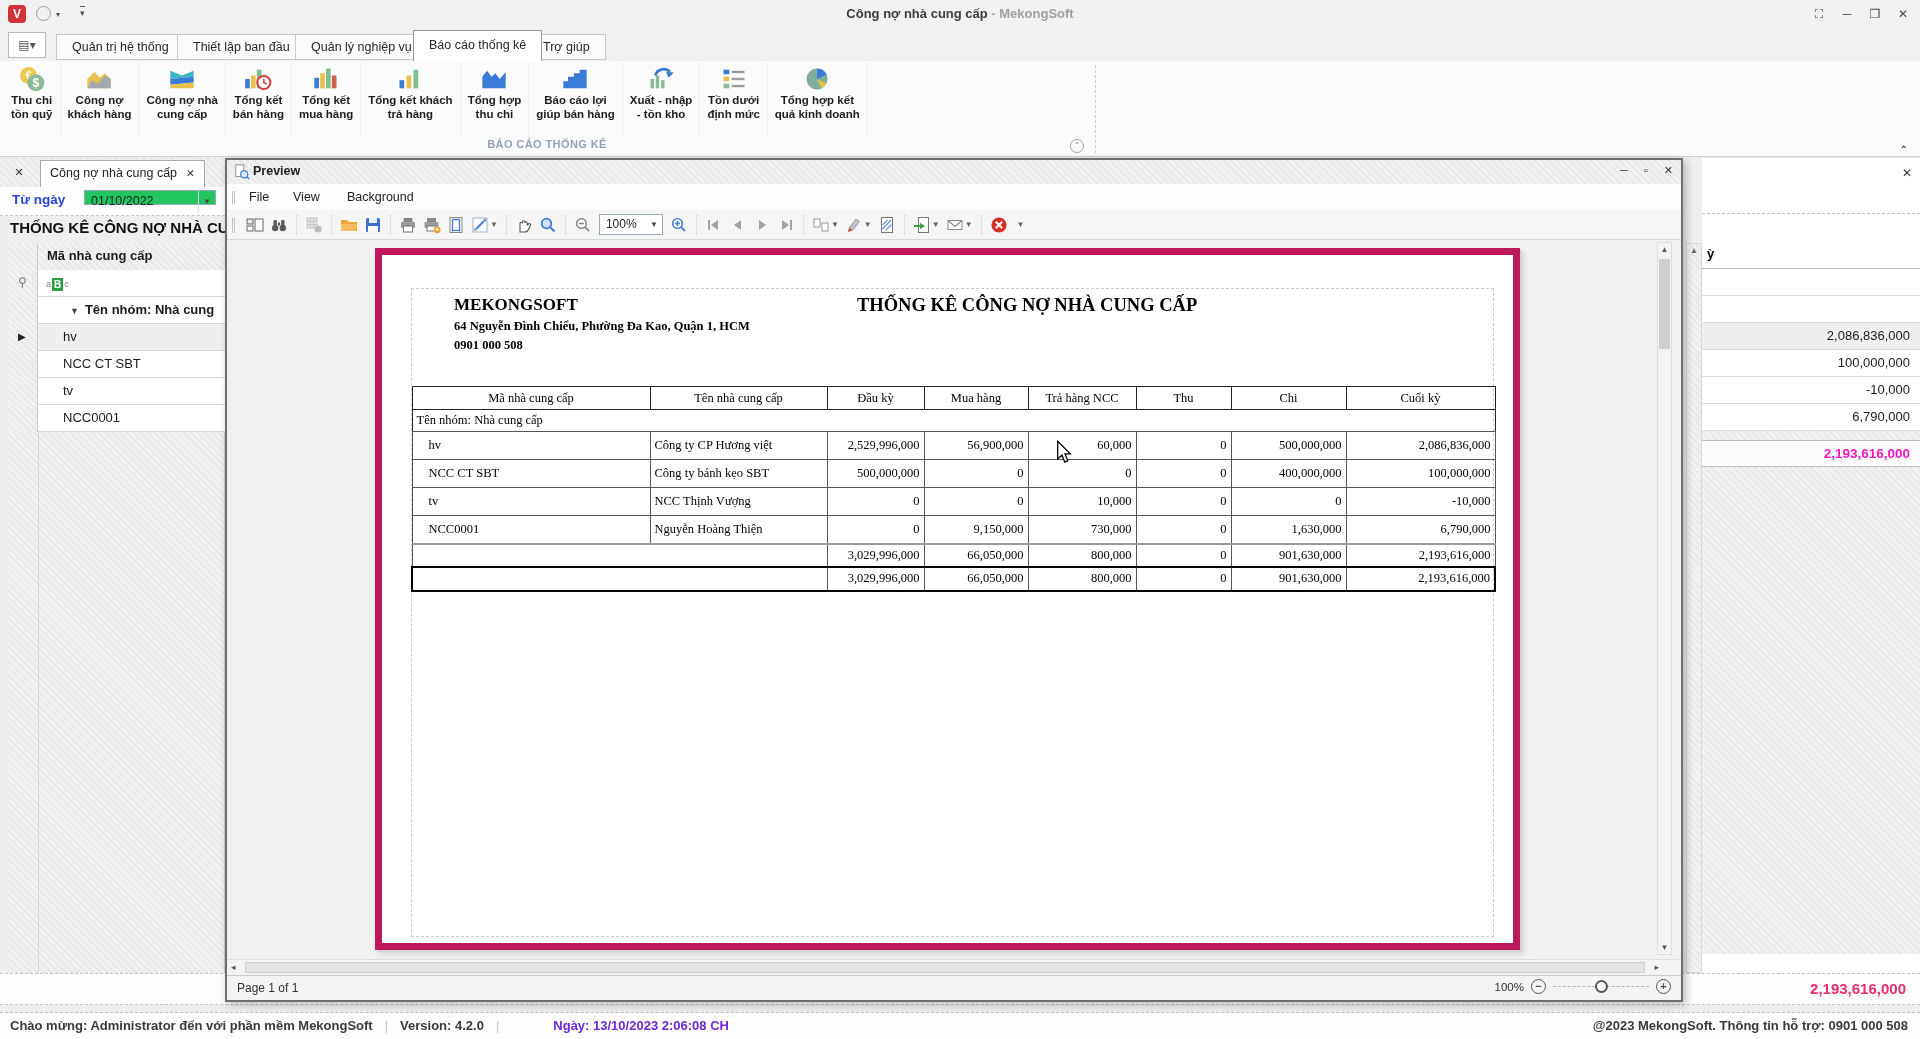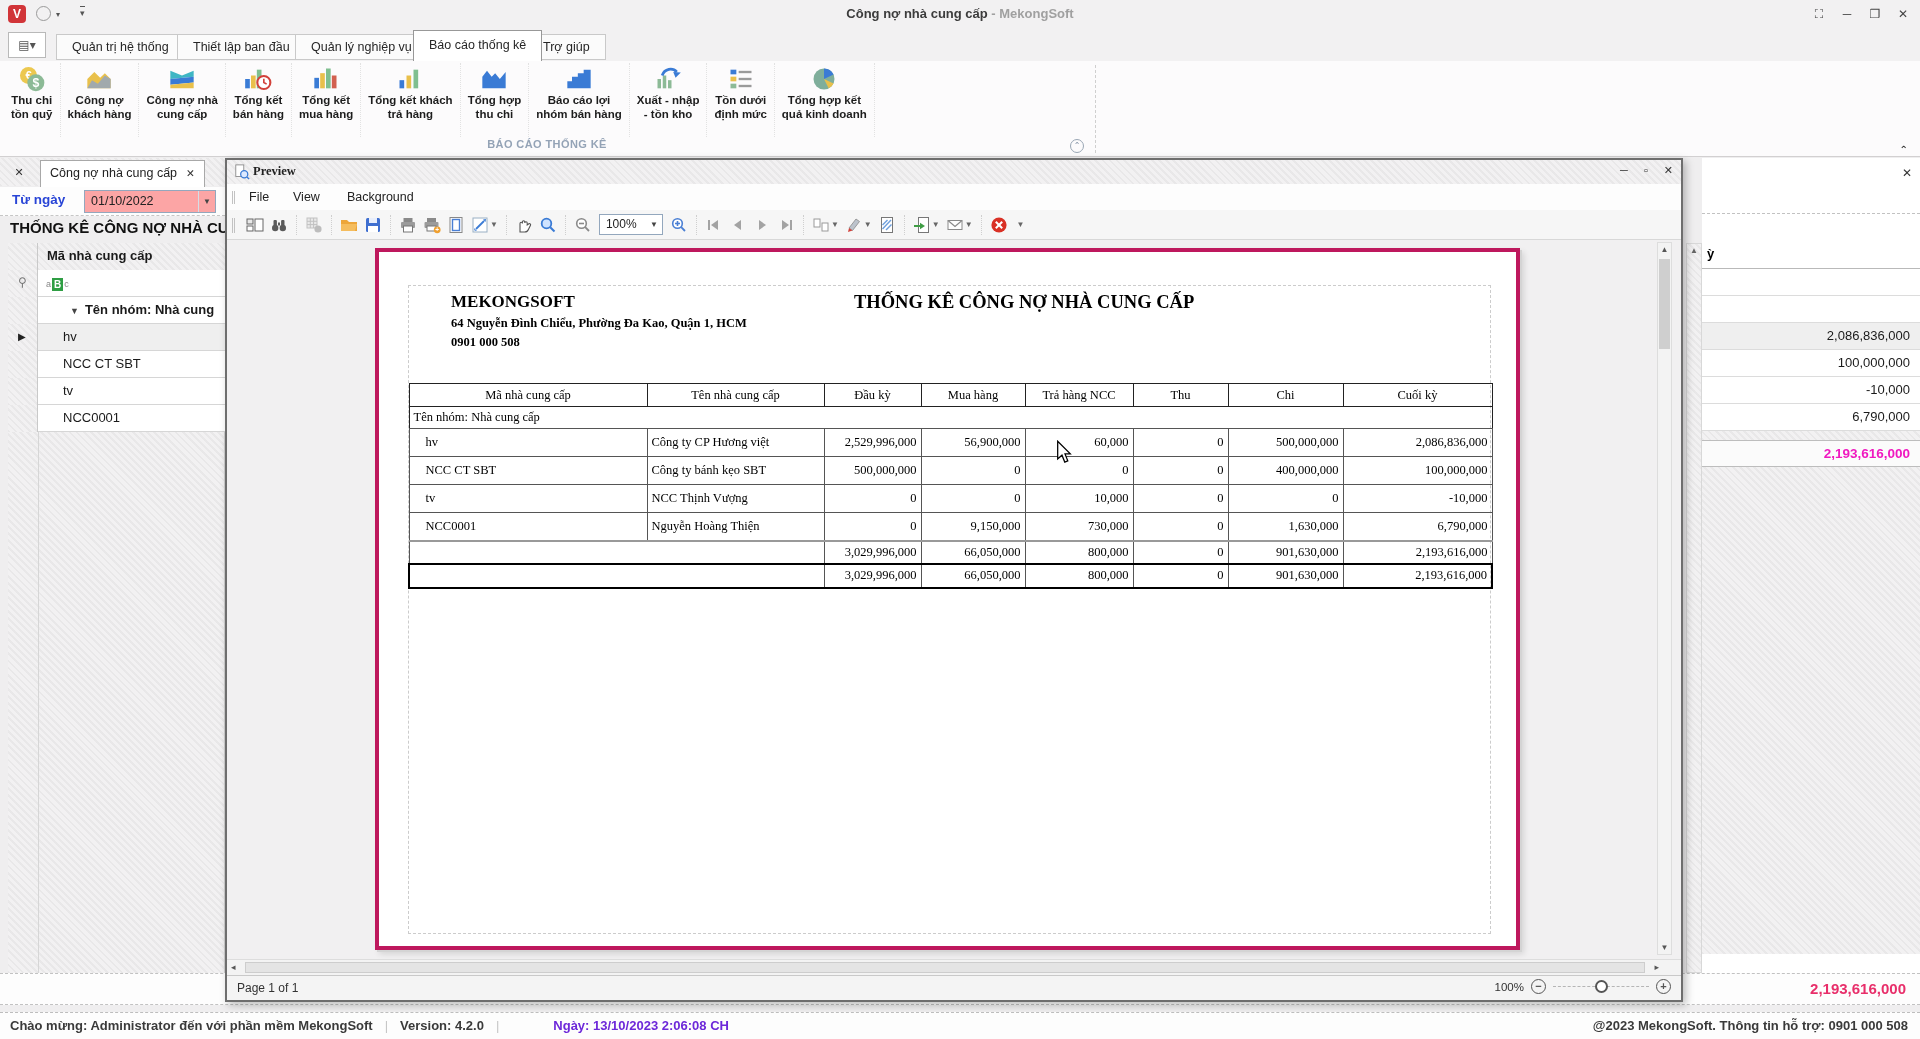--- a/index.html
+++ b/index.html
@@ -45,21 +45,21 @@
 
   
   .tabstrip { left:0; top:158px; width:225px; height:28px; }
   .tclose { left:10px; top:163px; width:18px; height:18px; font-size:11px; font-weight:bold; color:#333;
             text-align:center; line-height:18px; }
   .doctab { left:40px; top:160px; height:27px; background:#fff; border:1px solid #a8a8a8; border-bottom:none;
             font-size:12.5px; color:#222; padding:0 9px; line-height:25px; }
   .doctab .x { font-weight:bold; font-size:10.5px; margin-left:9px; color:#333; }
   .fromrow { left:0; top:187px; width:225px; height:29px; background:#fdfdfd; border-bottom:1px dashed #c6c6c6; }
   .fromlabel { left:12px; top:5px; font-size:13.5px; font-weight:bold; color:#2945d6; }
-  .datecombo { left:84px; top:3px; width:132px; height:23px; background:#fca5a5; border:1px solid #93a7bd; }
+  .datecombo { left:84px; top:3px; width:132px; height:15px; background:#22c55e; border:1px solid #93a7bd; }
   .datecombo .val { position:absolute; left:6px; top:3px; font-size:12.5px; color:#222; }
   .datecombo .dd { position:absolute; right:0; top:0; width:17px; height:21px; text-align:center; font-size:8px;
                    line-height:21px; color:#444; border-left:1px solid #d5dde6; }
   .sectitle { left:10px; top:219px; width:215px; font-size:15px; font-weight:bold; color:#111;
               white-space:nowrap; overflow:hidden; }
   .lgrid { left:8px; top:243px; width:217px; }
   .lrow { position:relative; height:27px; border-bottom:1px solid #d6d6d6; background:#fff; }
   .lrow .ind { position:absolute; left:0; top:0; width:30px; height:27px; border-right:1px solid #c9c9c9; }
   .lrow .cell { position:absolute; left:30px; right:0; top:0; height:27px; line-height:26px; font-size:13px; color:#1a1a1a; }
   .lrow.hdr { border-bottom:1px solid #b9b9b9; }
@@ -85,39 +85,39 @@
   .rsummary { position:relative; height:27px; background:#fbfbfb; border-top:1px solid #bdbdbd; border-bottom:1px solid #bdbdbd; }
   .rsummary .val { position:absolute; right:10px; top:0; line-height:26px; font-size:13.5px; font-weight:bold; color:#f018c0; }
   .mainfooter { left:0; top:973px; width:1920px; height:32px; background:#fdfdfd;
                 border-top:1px dashed #c2c2c2; border-bottom:1px dashed #c2c2c2; }
   .mainfooter .total { position:absolute; right:14px; top:6px; font-size:15px; font-weight:bold; color:#e82e6a; }
 
   
   .preview { left:225px; top:158px; width:1458px; height:844px; background:#fff; border:2px solid #6e6e6e;
              z-index:10; box-shadow:3px 3px 8px rgba(0,0,0,.25); }
   .pv-titlebar { position:absolute; left:0; top:0; width:1454px; height:24px; }
-  .pv-title { position:absolute; left:26px; top:4px; font-size:12.5px; font-weight:bold; color:#222;font-family:Liberation Serif, serif; }
+  .pv-title { position:absolute; left:26px; top:4px; font-size:12.5px; font-weight:bold; color:#222; }
   .pv-ctl { position:absolute; right:8px; top:4px; display:flex; gap:16px; font-size:11px; color:#333; font-weight:bold; }
   .pv-menuchev { position:absolute; right:8px; top:30px; font-size:9px; color:#555; }
   .pv-menubar { position:absolute; left:0; top:24px; width:1454px; height:26px; background:#fdfdfd; }
   .pv-menu { position:absolute; top:4px; font-size:12.5px; color:#222; padding:2px 8px; }
   .grip { position:absolute; left:5px; width:3px; border-left:1px solid #c2c2c2; border-right:1px solid #c2c2c2; }
   .pv-toolbar { position:absolute; left:0; top:50px; width:1454px; height:30px; background:#f6f6f6;
                 border-bottom:1px solid #d8d8d8; display:flex; align-items:center; padding-left:16px; }
   .ti { width:24px; height:24px; display:flex; align-items:center; justify-content:center; }
   .ti svg { width:18px; height:18px; }
   .tsep { width:1px; height:20px; border-left:1px dotted #cfcfcf; margin:0 5px; }
   .tdd { font-size:8px; color:#666; margin:0 3px 0 -2px; }
   .zoomcombo { width:64px; height:21px; background:#fff; border:1px solid #93a7bd; position:relative; margin:0 4px; }
   .zoomcombo .val { position:absolute; left:6px; top:2px; font-size:12px; color:#222; }
   .zoomcombo .dd { position:absolute; right:0; top:0; width:16px; height:19px; font-size:8px; line-height:19px;
                    text-align:center; color:#444; }
   .pv-doc { position:absolute; left:0; top:80px; width:1454px; height:719px; background:#f1f0f1; overflow:hidden; }
   .page { position:absolute; left:148px; top:8px; width:1145px; height:702px; background:#fff;
-          border:4px solid #be185d; box-shadow:2px 2px 0 #d4d4d4, 4px 4px 6px rgba(0,0,0,.12); }
+          border:7px solid #be185d; box-shadow:2px 2px 0 #d4d4d4, 4px 4px 6px rgba(0,0,0,.12); }
   .marginrect { position:absolute; left:29px; top:33px; width:1083px; height:649px; border:1px dashed #cccccc; }
   .rep-serif { font-family:"Liberation Serif","DejaVu Serif",serif; }
   .company { position:absolute; left:72px; top:40px; }
   .company .c1 { font-size:17px; font-weight:bold; }
   .company .c2, .company .c3 { font-size:12.5px; font-weight:bold; margin-top:4px; }
   .rtitleblk { position:absolute; left:475px; top:40px; width:600px; text-align:left; }
   .rtitleblk .t1 { font-size:18.5px; font-weight:bold; }
   .rtitleblk .t2 { font-size:12.5px; font-style:italic; margin-top:3px; }
   table.rept { position:absolute; left:29px; top:131px; width:1083px; border-collapse:collapse; table-layout:fixed;
                font-size:12.5px; }
@@ -254,21 +254,21 @@
           </svg>
         <div class="rbtn-label">Tổng hợp
 thu chi</div>
       </div>
 
       <div class="rbtn">
         <svg viewBox="0 0 24 24">
             <polygon points="2,20 2,14 6,14 6,10 11,10 11,7 16,7 16,4 22,4 22,20" fill="#3a7bd5"></polygon>
           </svg>
         <div class="rbtn-label">Báo cáo lợi
-nhóm bán hàng</div>
+giúp bán hàng</div>
       </div>
 
       <div class="rbtn">
         <svg viewBox="0 0 24 24">
             <rect x="3" y="12" width="3" height="8" fill="#8cba96"></rect>
             <rect x="7.5" y="9" width="3" height="11" fill="#8cba96"></rect>
             <rect x="12" y="13" width="3" height="7" fill="#8cba96"></rect>
             <path d="M7 9 C9 3, 16 2, 19.5 6" stroke="#3a7bd5" stroke-width="2.4" fill="none"></path>
             <polygon points="16.5,6 23,6.5 18.5,11" fill="#3a7bd5"></polygon>
           </svg>

